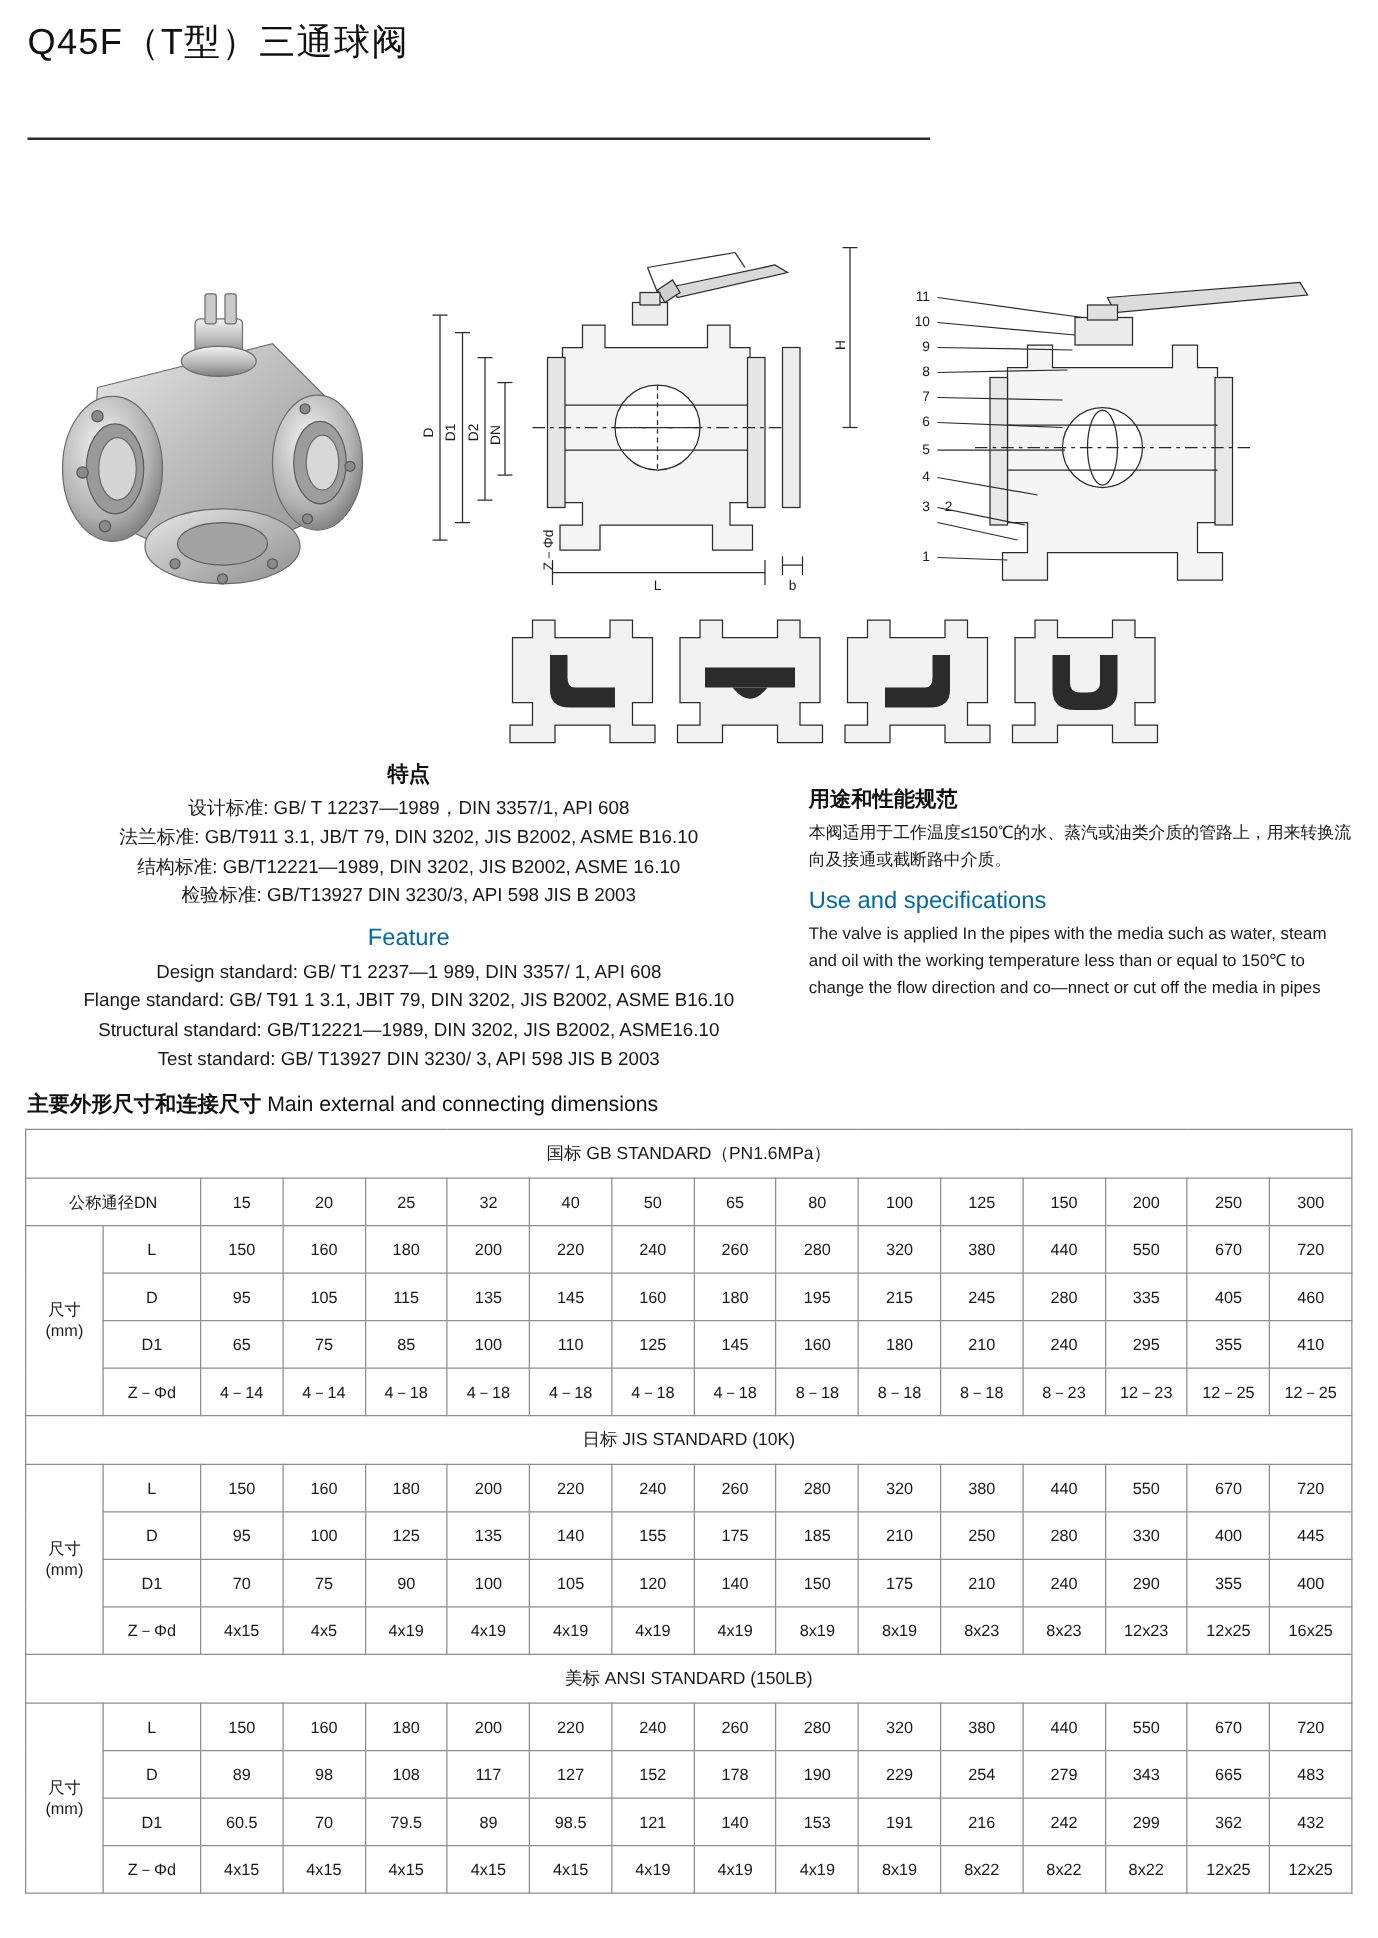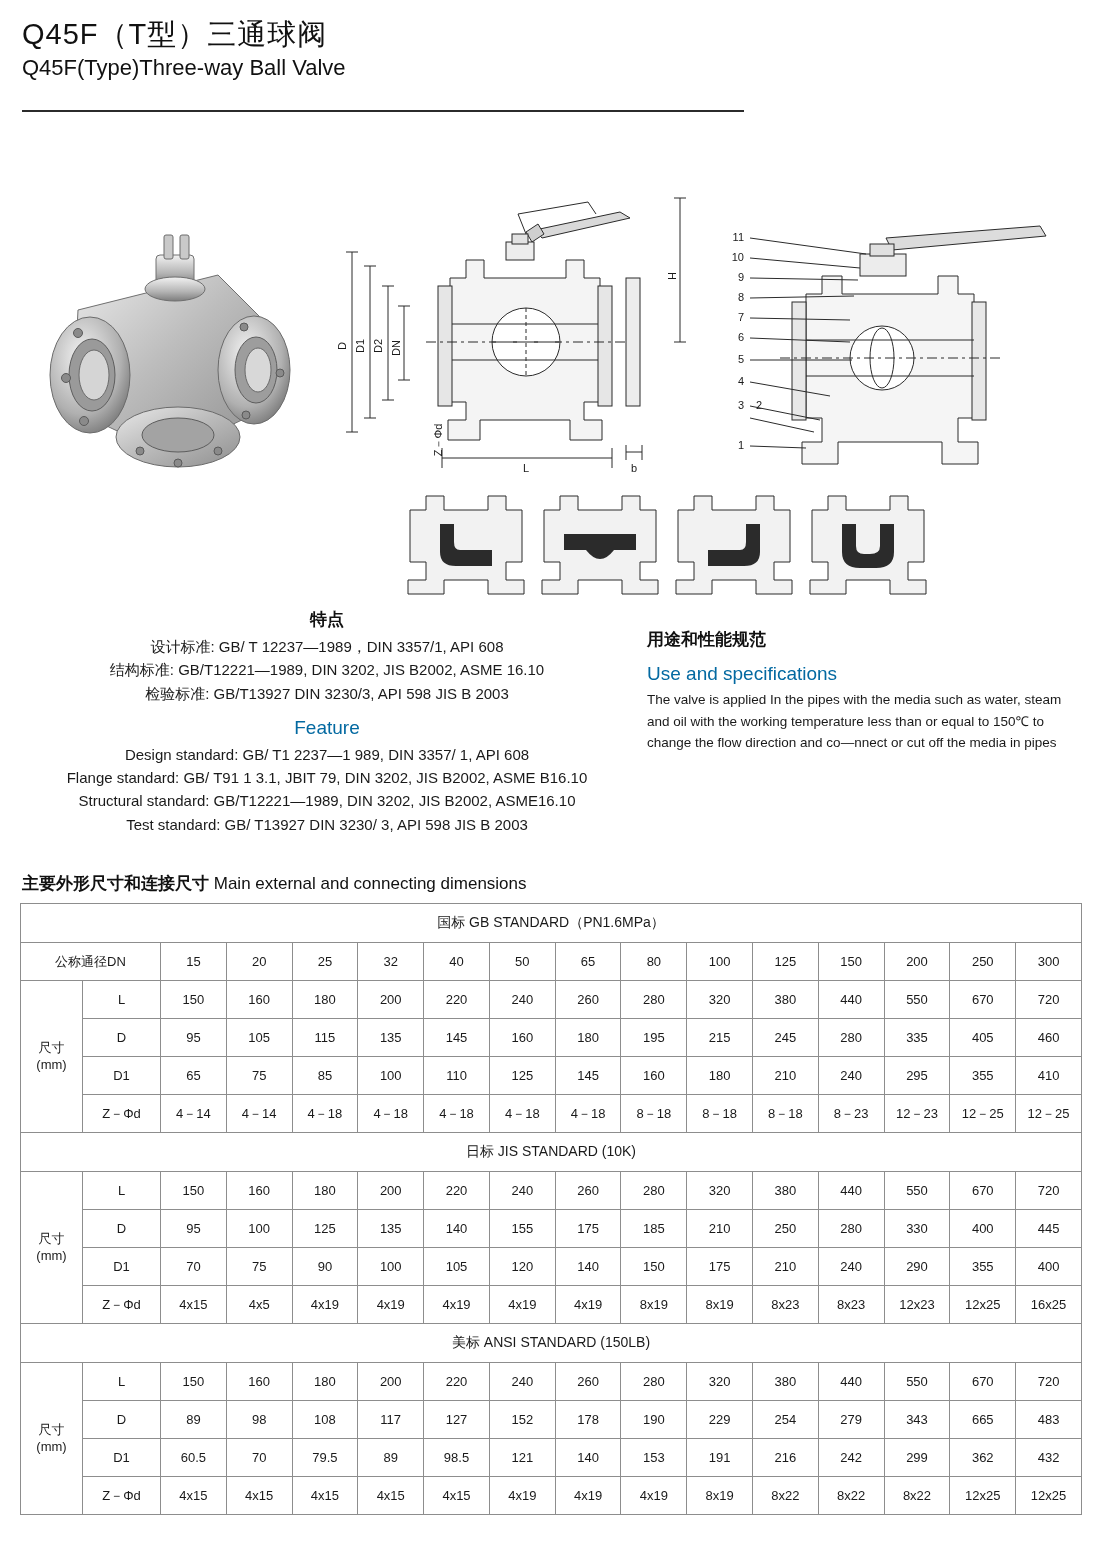--- a/index.html
+++ b/index.html
@@ -173,21 +173,20 @@
   .col-first { width: 62px; }
   .col-second { width: 78px; }
 </style>
 </head>
 <body>
 
 <div class="page">
 
   <div class="header">
     <div class="title-cn">Q45F（T型）三通球阀</div>
-    <div class="title-en">Q45F(Type)Three-way Ball Valve</div>
   </div>
   <div class="header-rule"></div>
 
   <div class="figures">
 
     <div class="fig-photo">
       <svg width="310" height="270" viewBox="0 0 310 270">
         <defs>
           <linearGradient id="mg" x1="0" y1="0" x2="1" y2="1">
             <stop offset="0%" stop-color="#e9e9e9"></stop>
@@ -375,31 +374,33 @@
             <path d="M36 30 L36 58 Q36 74 54 74 L70 74 Q88 74 88 58 L88 30 L74 30 L74 52 Q74 60 64 60 L58 60 Q50 60 50 52 L50 30 Z" fill="#2b2b2b" stroke="none"></path>
           </g>
         </g>
       </svg>
     </div>
   </div>
 
   <div class="feature-block">
     <div class="sec-head-cn">特点</div>
     <div class="txt-line">设计标准: GB/ T 12237—1989，DIN 3357/1, API 608</div>
+    <div class="txt-line">法兰标准: GB/T911 3.1, JB/T 79, DIN 3202, JIS B2002, ASME B16.10</div>
     <div class="txt-line">结构标准: GB/T12221—1989, DIN 3202, JIS B2002, ASME 16.10</div>
     <div class="txt-line">检验标准: GB/T13927 DIN 3230/3, API 598 JIS B 2003</div>
     <div class="sec-head-en">Feature</div>
     <div class="txt-line">Design standard: GB/ T1 2237—1 989, DIN 3357/ 1, API 608</div>
     <div class="txt-line">Flange standard: GB/ T91 1 3.1, JBIT 79, DIN 3202, JIS B2002, ASME B16.10</div>
     <div class="txt-line">Structural standard: GB/T12221—1989, DIN 3202, JIS B2002, ASME16.10</div>
     <div class="txt-line">Test standard: GB/ T13927 DIN 3230/ 3, API 598 JIS B 2003</div>
   </div>
 
   <div class="usage-block">
     <div class="sec-head-cn">用途和性能规范</div>
+    <div class="usage-para">本阀适用于工作温度≤150℃的水、蒸汽或油类介质的管路上，用来转换流向及接通或截断路中介质。</div>
     <div class="sec-head-en">Use and specifications</div>
     <div class="usage-para">The valve is applied In the pipes with the media such as water, steam and oil with the working temperature less than or equal to 150℃ to change the flow direction and co—nnect or cut off the media in pipes</div>
   </div>
 
   <div class="table-title">
     <span class="cn">主要外形尺寸和连接尺寸</span>
     <span class="en">Main external and connecting dimensions</span>
   </div>
 
   <table class="dim-table">

